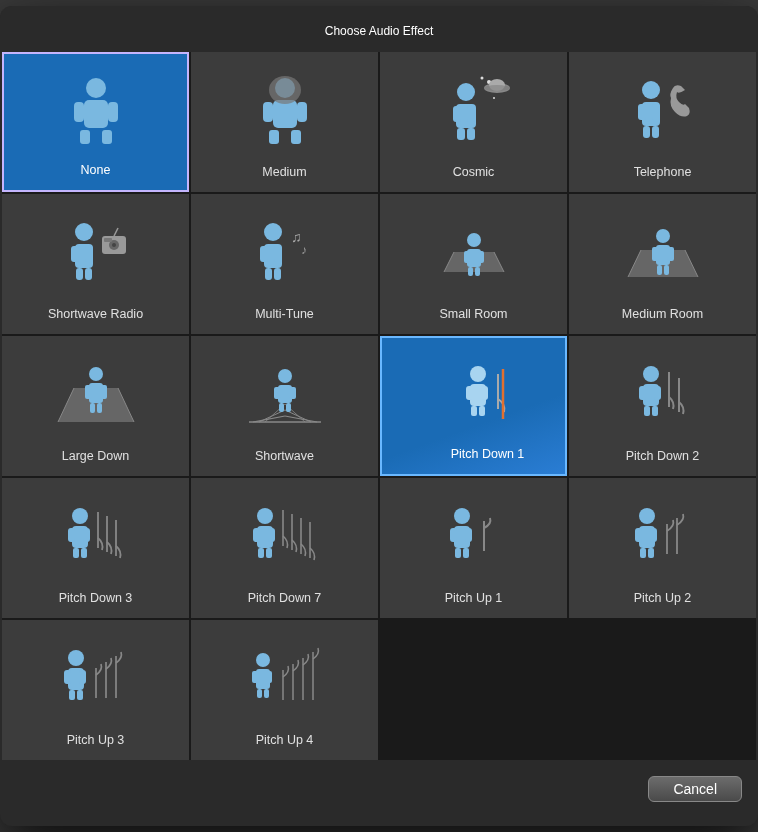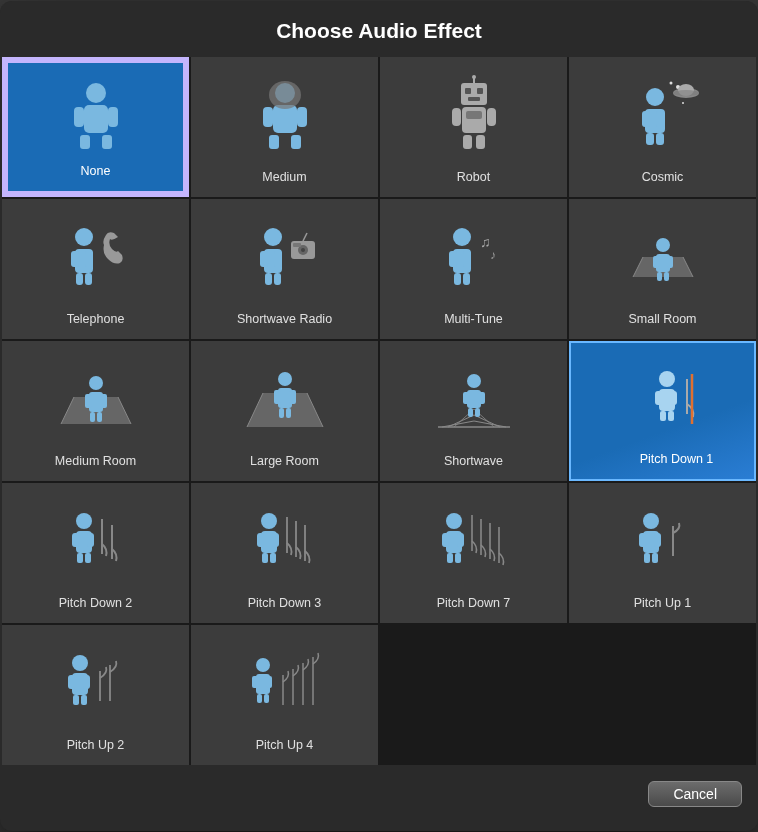--- a/index.html
+++ b/index.html
@@ -18,22 +18,22 @@
       border-radius: 12px;
       width: 758px;
       padding: 0 0 20px 0;
       box-shadow: 0 20px 60px rgba(0,0,0,0.8);
       overflow: hidden;
     }
 
     .dialog-title {
       text-align: center;
       color: #ffffff;
-      font-size: 21px;
-      font-weight: 700;
+      font-size: 12px;
+      font-weight: 400;
       padding: 18px 0 14px 0;
       background: #2a2a2a;
     }
 
     .grid {
       display: grid;
       grid-template-columns: repeat(4, 1fr);
       gap: 2px;
       background: #1a1a1a;
       margin: 0 2px;
@@ -47,21 +47,21 @@
       justify-content: flex-end;
       padding: 10px 8px 12px 8px;
       cursor: pointer;
       min-height: 140px;
       position: relative;
       transition: background 0.1s;
     }
 
     .cell.selected {
       background: #1a6bb5;
-      border: 6px solid #c4b5fd;
+      border: 2px solid #c4b5fd;
     }
 
     .cell.active-cursor {
       background: linear-gradient(160deg, #1a6bb5 60%, #2a7dd4 100%);
       border: 2px solid #6ab8ff;
       padding-left: 36px;
     }
 
     .cell-label {
       color: #e0e0e0;
@@ -143,44 +143,20 @@
           <rect x="46" y="60" width="10" height="14" rx="3" class="person"></rect>
           <rect x="18" y="32" width="10" height="20" rx="4" class="person"></rect>
           <rect x="52" y="32" width="10" height="20" rx="4" class="person"></rect>
 
           <ellipse cx="40" cy="20" rx="16" ry="14" fill="#777" opacity="0.7"></ellipse>
         </svg>
       </div>
       <div class="cell-label">Medium</div>
     </div>
 
-    <div class="cell">
-      <div class="icon-area">
-        <svg class="icon-svg" viewBox="0 0 80 80">
-
-          <rect x="27" y="8" width="26" height="22" rx="3" fill="#aaa"></rect>
-          <rect x="31" y="13" width="6" height="6" rx="1" fill="#555"></rect>
-          <rect x="43" y="13" width="6" height="6" rx="1" fill="#555"></rect>
-          <rect x="34" y="22" width="12" height="4" rx="1" fill="#555"></rect>
-
-          <line x1="40" y1="8" x2="40" y2="2" stroke="#aaa" stroke-width="2"></line>
-          <circle cx="40" cy="2" r="2" fill="#aaa"></circle>
-
-          <rect x="28" y="32" width="24" height="26" rx="4" fill="#aaa"></rect>
-          <rect x="32" y="36" width="16" height="8" rx="2" fill="#777"></rect>
-
-          <rect x="29" y="60" width="9" height="14" rx="3" fill="#aaa"></rect>
-          <rect x="42" y="60" width="9" height="14" rx="3" fill="#aaa"></rect>
-
-          <rect x="18" y="33" width="9" height="18" rx="4" fill="#aaa"></rect>
-          <rect x="53" y="33" width="9" height="18" rx="4" fill="#aaa"></rect>
-        </svg>
-      </div>
-      <div class="cell-label">Robot</div>
-    </div>
 
     <div class="cell">
       <div class="icon-area">
         <svg class="icon-svg" viewBox="0 0 80 80">
 
           <circle cx="55" cy="12" r="2" fill="#ddd"></circle>
           <circle cx="65" cy="20" r="1.5" fill="#ddd"></circle>
           <circle cx="60" cy="28" r="1" fill="#ddd"></circle>
           <circle cx="48" cy="8" r="1.5" fill="#ddd"></circle>
 
@@ -303,21 +279,21 @@
           <line x1="78" y1="68" x2="62" y2="34" stroke="#888" stroke-width="1"></line>
 
           <ellipse cx="40" cy="20" rx="7" ry="7" class="person"></ellipse>
           <rect x="33" y="29" width="14" height="20" rx="3" class="person"></rect>
           <rect x="29" y="31" width="7" height="14" rx="2" class="person"></rect>
           <rect x="44" y="31" width="7" height="14" rx="2" class="person"></rect>
           <rect x="34" y="49" width="5" height="10" rx="2" class="person"></rect>
           <rect x="41" y="49" width="5" height="10" rx="2" class="person"></rect>
         </svg>
       </div>
-      <div class="cell-label">Large Room</div>
+      <div class="cell-label">Large Down</div>
     </div>
 
     <div class="cell">
       <div class="icon-area">
         <svg class="icon-svg" viewBox="0 0 80 80">
 
           <line x1="40" y1="68" x2="4" y2="68" stroke="#888" stroke-width="1.5"></line>
           <line x1="40" y1="68" x2="76" y2="68" stroke="#888" stroke-width="1.5"></line>
           <line x1="40" y1="62" x2="8" y2="68" stroke="#888" stroke-width="1.2"></line>
           <line x1="40" y1="62" x2="72" y2="68" stroke="#888" stroke-width="1.2"></line>
@@ -449,20 +425,40 @@
 
           <line x1="44" y1="58" x2="44" y2="28" stroke="#888" stroke-width="1.8"></line>
           <path d="M44 35 Q52 30 50 24" stroke="#888" stroke-width="1.8" fill="none"></path>
           <line x1="54" y1="58" x2="54" y2="22" stroke="#888" stroke-width="1.8"></line>
           <path d="M54 29 Q62 24 60 18" stroke="#888" stroke-width="1.8" fill="none"></path>
         </svg>
       </div>
       <div class="cell-label">Pitch Up 2</div>
     </div>
 
+    <div class="cell">
+      <div class="icon-area">
+        <svg class="icon-svg" viewBox="0 0 80 80">
+          <ellipse cx="20" cy="20" rx="8" ry="8" class="person"></ellipse>
+          <rect x="12" y="30" width="16" height="22" rx="4" class="person"></rect>
+          <rect x="8" y="32" width="7" height="14" rx="3" class="person"></rect>
+          <rect x="23" y="32" width="7" height="14" rx="3" class="person"></rect>
+          <rect x="13" y="52" width="6" height="10" rx="2" class="person"></rect>
+          <rect x="21" y="52" width="6" height="10" rx="2" class="person"></rect>
+
+          <line x1="40" y1="60" x2="40" y2="30" stroke="#888" stroke-width="1.7"></line>
+          <path d="M40 37 Q47 32 45 26" stroke="#888" stroke-width="1.7" fill="none"></path>
+          <line x1="50" y1="60" x2="50" y2="24" stroke="#888" stroke-width="1.7"></line>
+          <path d="M50 31 Q57 26 55 20" stroke="#888" stroke-width="1.7" fill="none"></path>
+          <line x1="60" y1="60" x2="60" y2="18" stroke="#888" stroke-width="1.7"></line>
+          <path d="M60 25 Q67 20 65 14" stroke="#888" stroke-width="1.7" fill="none"></path>
+        </svg>
+      </div>
+      <div class="cell-label">Pitch Up 3</div>
+    </div>
 
     <div class="cell">
       <div class="icon-area">
         <svg class="icon-svg" viewBox="0 0 80 80">
           <ellipse cx="18" cy="22" rx="7" ry="7" class="person"></ellipse>
           <rect x="11" y="31" width="14" height="20" rx="3" class="person"></rect>
           <rect x="7" y="33" width="6" height="12" rx="2" class="person"></rect>
           <rect x="21" y="33" width="6" height="12" rx="2" class="person"></rect>
           <rect x="12" y="51" width="5" height="9" rx="2" class="person"></rect>
           <rect x="19" y="51" width="5" height="9" rx="2" class="person"></rect>

